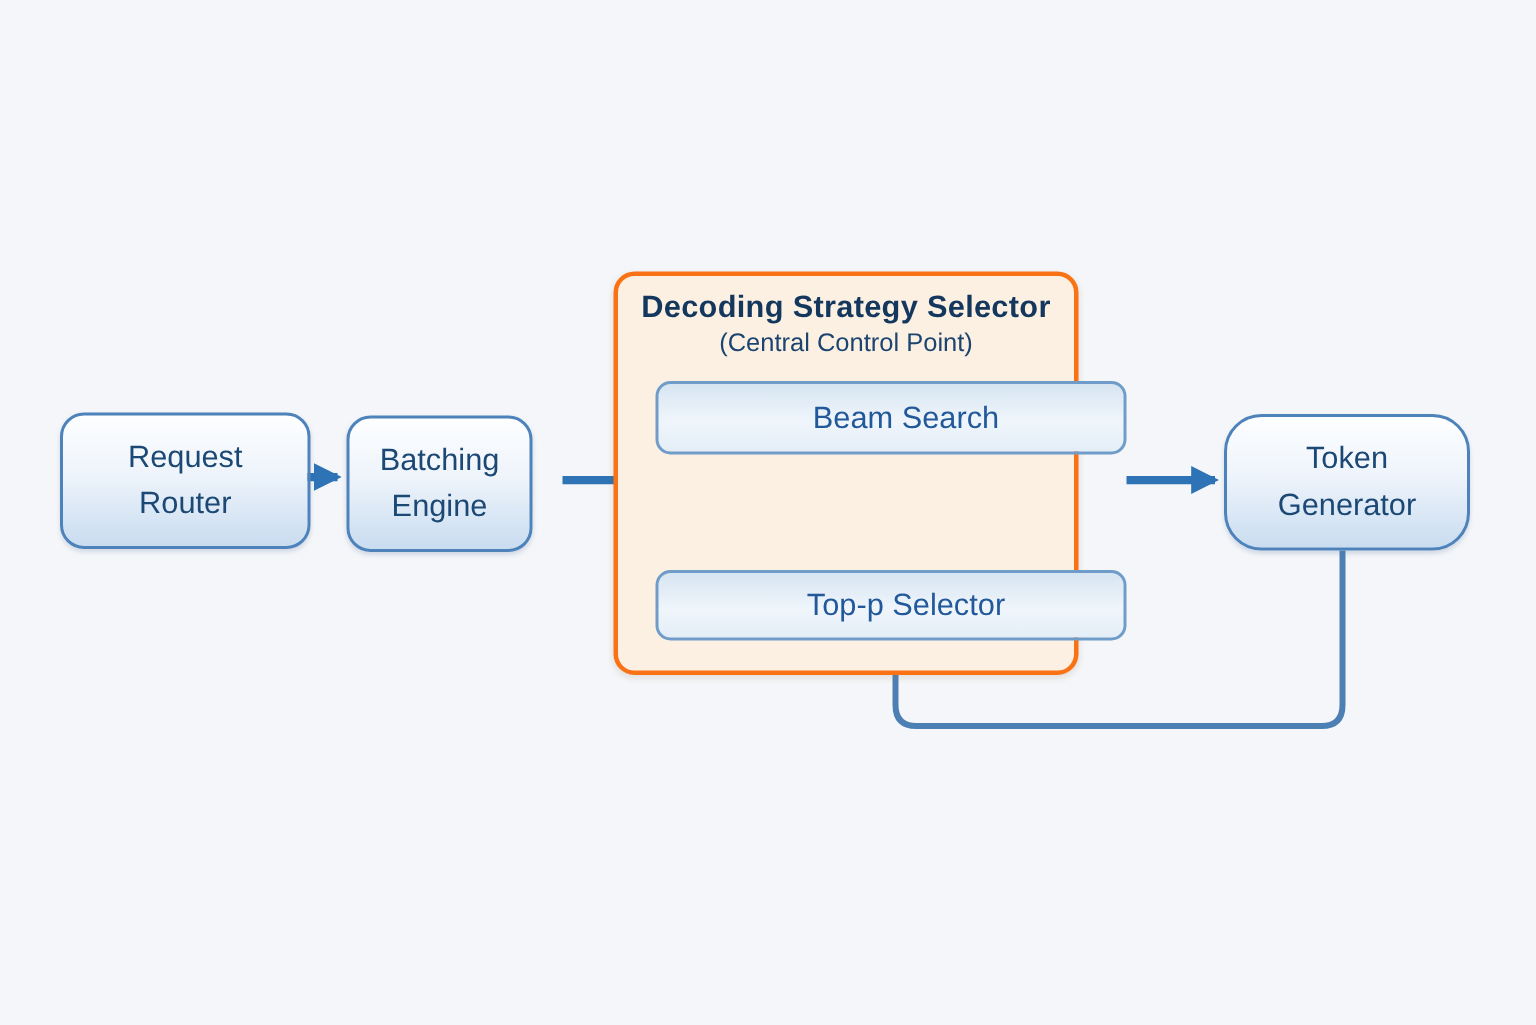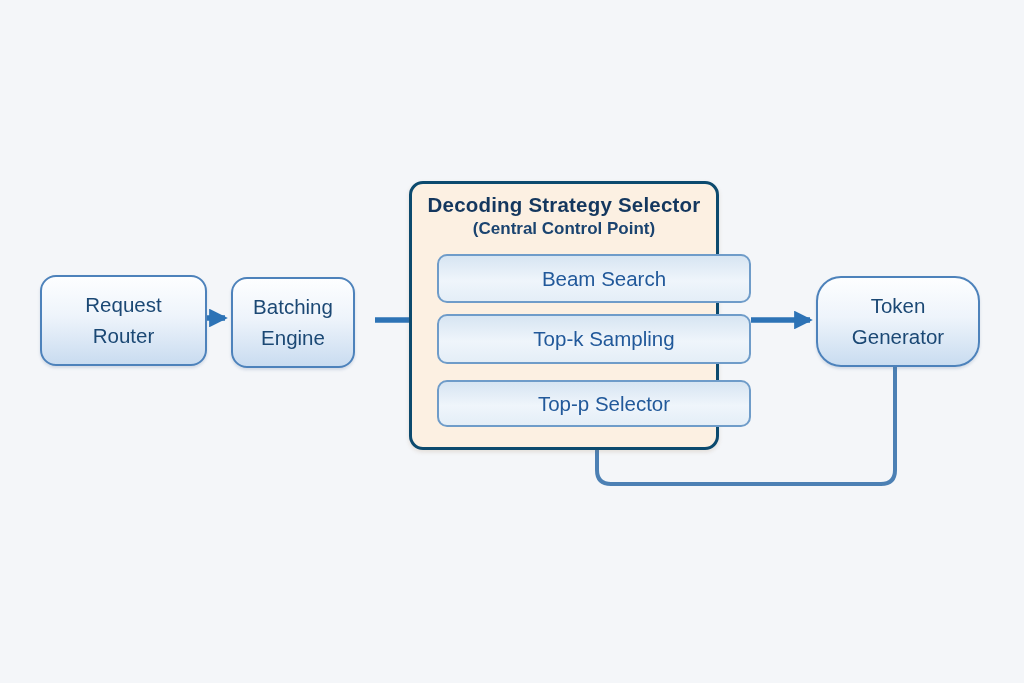--- a/index.html
+++ b/index.html
@@ -40,39 +40,39 @@
     display: block;
     width: 120px;
   }
   .group {
     position: absolute;
     box-sizing: border-box;
     left: 409px;
     top: 181px;
     width: 310px;
     height: 269px;
-    border: 3px solid #0c4a6e;
+    border: 3px solid #f97316;
     border-radius: 14px;
     background: #fcf0e2;
     box-shadow: 0 2px 4px rgba(150,110,70,0.18);
   }
   .group-title {
     margin-top: 9px;
     text-align: center;
     color: #14375e;
     font-size: 20.5px;
     font-weight: 600;
     letter-spacing: 0.2px;
   }
   .group-subtitle {
     margin-top: 2px;
     text-align: center;
     color: #1b4470;
     font-size: 17px;
-    font-weight: 700;
+    font-weight: 400;
   }
   .node-inner {
     position: absolute;
     box-sizing: border-box;
     left: 25px;
     width: 314px;
     height: 49px;
     border: 2px solid #6f9cc9;
     border-radius: 10px;
     background: linear-gradient(180deg, #d7e5f2 0%, #eff5fb 55%, #e4eef7 100%);
@@ -126,23 +126,20 @@
     <span class="label">Batching Engine</span>
   </div>
 
   <div class="group">
     <div class="group-title">Decoding Strategy Selector</div>
     <div class="group-subtitle">(Central Control Point)</div>
 
     <div class="node-inner" id="strategy-beam">
       <span>Beam Search</span>
     </div>
-    <div class="node-inner" id="strategy-topk">
-      <span>Top-k Sampling</span>
-    </div>
     <div class="node-inner" id="strategy-topp">
       <span>Top-p Selector</span>
     </div>
   </div>
 
   <div class="node-outer" id="node-token-generator">
     <span class="label">Token Generator</span>
   </div>
 
 </div>

